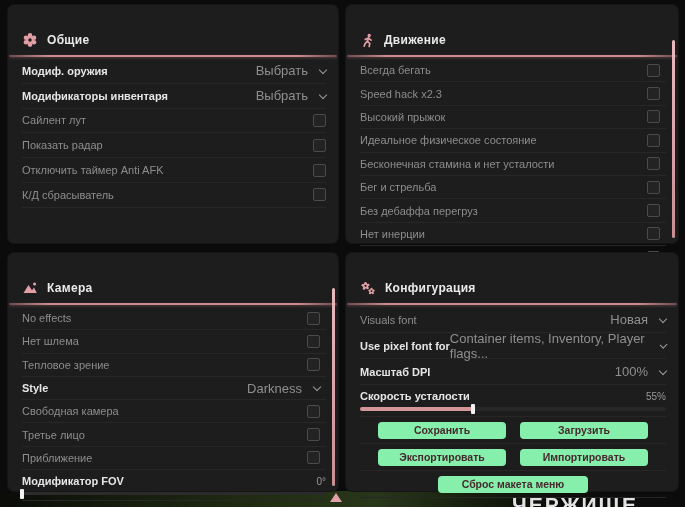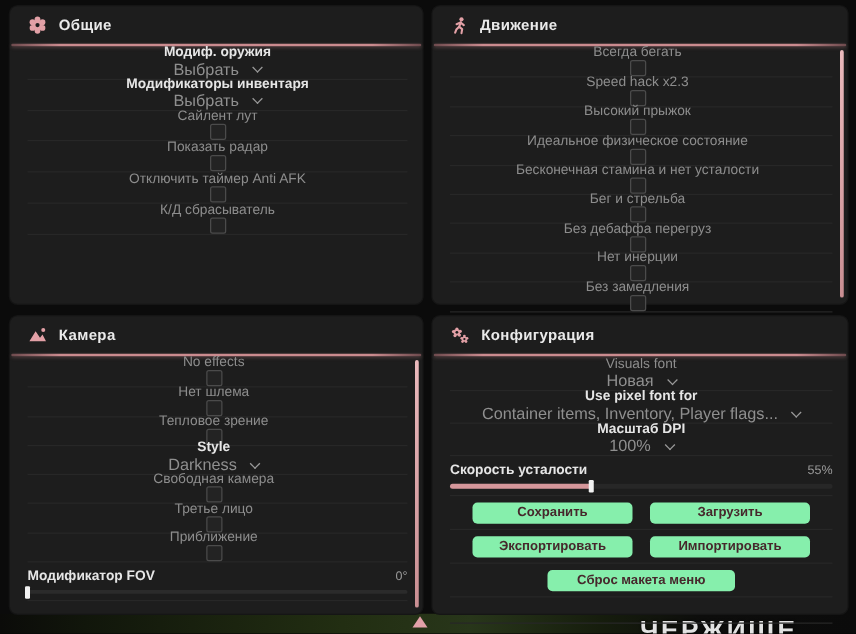--- a/index.html
+++ b/index.html
@@ -5,28 +5,28 @@
   html,body{margin:0;padding:0;background:#000;}
   .screen{position:relative;width:685px;height:507px;background:#0b0b0b;overflow:hidden;
           font-family:"Liberation Sans",sans-serif;}
   .bottom-bg{position:absolute;left:0;top:491px;width:685px;height:16px;
     background:linear-gradient(90deg,#0b0b09 0%,#11160b 10%,#222e12 40%,#28361a 55%,#161d0d 70%,#0d0d0c 82%,#0b0b0b 100%);}
   .loc-text{position:absolute;left:512px;top:493px;font-size:21px;font-weight:bold;color:#e2e2e2;
     letter-spacing:2px;text-shadow:0 0 2px #000;}
   .cursor-tri{position:absolute;left:330px;top:493px;width:0;height:0;
     border-left:6px solid transparent;border-right:6px solid transparent;border-bottom:9px solid #e2a0a8;}
   .panel{position:absolute;background:#1d1d1d;border-radius:6px;box-shadow:0 0 0 1px #151515;}
-  .p-head{display:flex;align-items:center;gap:9px;height:30px;padding:0 14px;}
+  .p-head{display:flex;align-items:center;gap:9px;height:30px;padding:0 14px;margin-top:20px;}
   .p-title{color:#eaeaea;font-size:12px;font-weight:bold;letter-spacing:.3px;}
   .p-line{height:2px;border-radius:1px;margin:0 1px;
     background:linear-gradient(90deg,#6d4a4d,#cb8b8f 12%,#cb8b8f 88%,#6d4a4d);
     box-shadow:0 1px 3px rgba(203,139,143,.35);}
   .p-body{padding:2px 12px 0 14px;}
-  .row{display:flex;align-items:center;justify-content:flex-end;height:23.8px;
-    border-bottom:1px solid #272727;flex-direction:column;}
+  .row{display:flex;align-items:center;justify-content:space-between;height:23.8px;
+    border-bottom:1px solid #272727;}
   .panel-movement .row{height:22.4px;padding-right:6px;}
   .panel-camera .row{height:22.3px;padding-right:6px;}
   .panel-config .row{height:25px;}
   .lbl{font-size:11px;white-space:nowrap;}
   .dim{color:#8d8d8d;}
   .bright{color:#e6e6e6;font-weight:600;}
   .cb{width:11px;height:11px;border:1px solid #4b4b4b;border-radius:2px;background:#232323;flex:none;}
   .dd{display:flex;align-items:center;gap:12px;cursor:pointer;}
   .dd-val{font-size:13px;color:#8f8f8f;}
   .chev{width:5px;height:5px;border-right:1.5px solid #9a9a9a;border-bottom:1.5px solid #9a9a9a;

